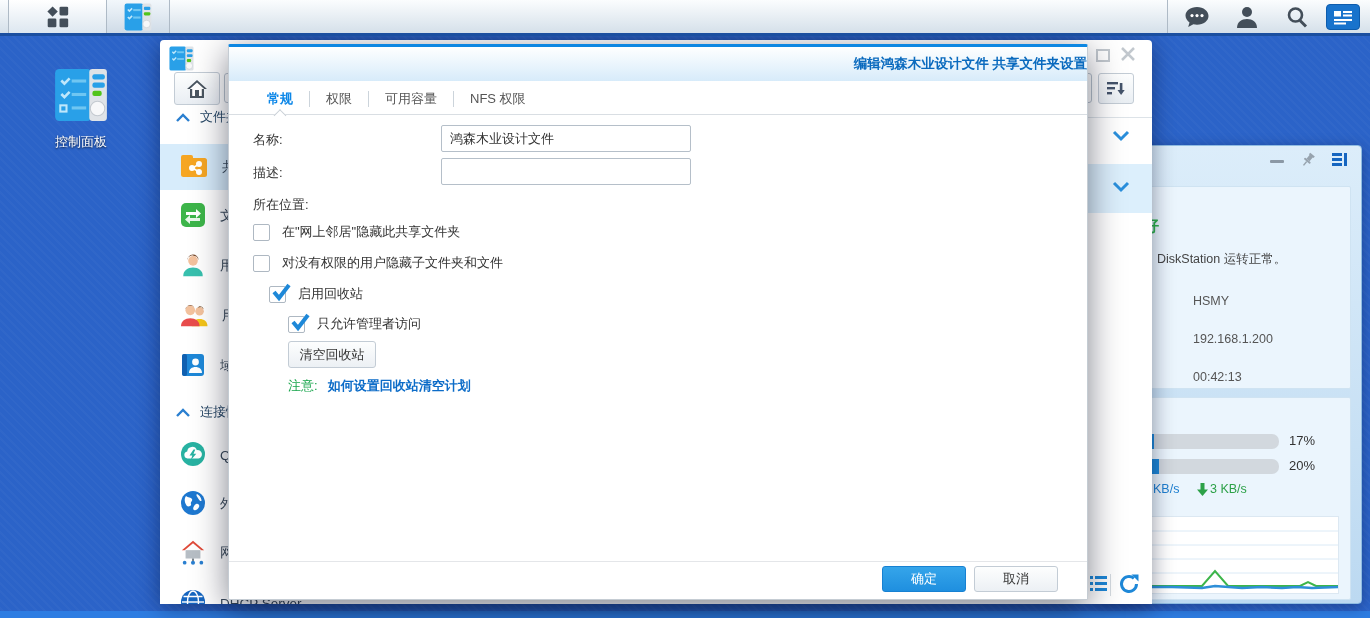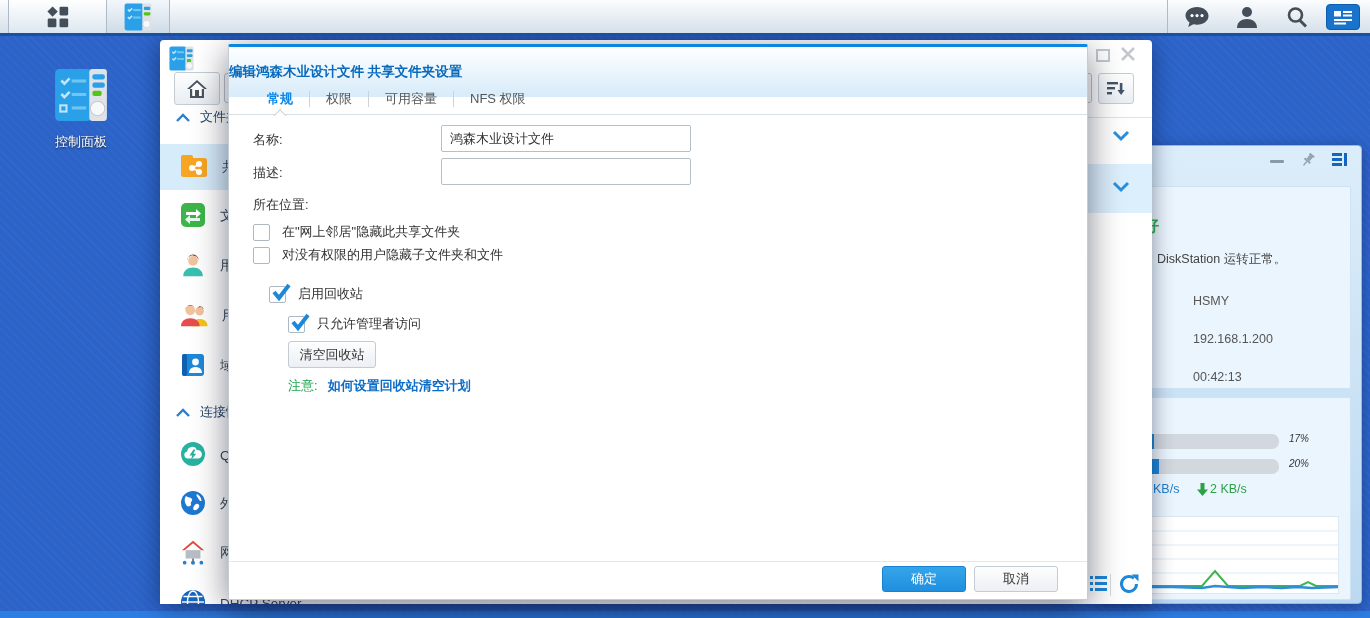--- a/index.html
+++ b/index.html
@@ -32,21 +32,21 @@
                   background:linear-gradient(#dcedfa,#bcd9f1); border:1px solid #8fbce2; border-radius:4px;
                   box-shadow:0 3px 14px rgba(0,10,40,.35); }
   .wg-titlebar { position:absolute; left:0; top:0; right:0; height:30px; display:flex; align-items:center;
                  justify-content:flex-end; gap:16px; padding-right:12px; }
   .wg-card { position:absolute; left:12px; width:242px; background:#ebf5fd; border:1px solid #cfe3f2; border-radius:2px; }
   .health-title { position:absolute; left:46px; top:70px; color:#2fb34a; font-size:16px; font-weight:bold; }
   .health-msg { position:absolute; left:60px; top:105px; color:#444; font-size:12.5px; }
   .wg-val { position:absolute; left:96px; color:#555; font-size:12.5px; }
   .bar-track { position:absolute; left:32px; width:150px; height:15px; background:#d2d8de; border-radius:7px; overflow:hidden; }
   .bar-fill { height:15px; background:#1e88d8; border-radius:7px 0 0 7px; }
-  .bar-pct { position:absolute; left:192px; color:#333; font-size:10px;font-style:italic; }
+  .bar-pct { position:absolute; left:192px; color:#333; font-size:13px; }
   .net-up { position:absolute; left:56px; top:336px; color:#1e7fd0; font-size:12.5px; }
   .net-down { position:absolute; left:100px; top:336px; color:#2da148; font-size:12.5px; display:flex; align-items:center; gap:2px; }
   .wg-chart { position:absolute; left:14px; top:370px; width:228px; height:78px; background:#fff; border:1px solid #dce8f2; }
 
   
   .cp-window { position:absolute; left:160px; top:40px; width:992px; height:564px; z-index:3;
                background:#fff; border-radius:4px 4px 0 0; box-shadow:0 4px 22px rgba(0,10,40,.45); overflow:hidden; }
   .cp-titlebar-icon { position:absolute; left:8px; top:5px; }
   .win-ctl { position:absolute; color:#b9bfc6; font-size:15px; cursor:pointer; }
   .home-btn { position:absolute; left:14px; top:32px; width:46px; height:33px; background:linear-gradient(#fdfefe,#e9eef3);
@@ -64,22 +64,22 @@
   .cp-chevron { position:absolute; cursor:pointer; }
   .cp-band { position:absolute; left:928px; top:124px; width:64px; height:49px; background:#dceffc; }
   .cp-footer-list { position:absolute; left:930px; top:535px; cursor:pointer; }
   .cp-footer-sep { position:absolute; left:950px; top:534px; width:1px; height:22px; background:#d5dbe0; }
   .cp-footer-refresh { position:absolute; left:958px; top:532px; cursor:pointer; }
 
   
   .dialog { position:absolute; left:228px; top:44px; width:860px; height:556px; z-index:4; background:#fff;
             border:1px solid rgba(90,110,130,.35); border-top:3px solid #0d87e2; border-radius:2px;
             box-shadow:0 8px 34px rgba(0,5,25,.5); }
-  .dlg-header { position:absolute; left:0; top:0; right:0; height:50px;
-                background:linear-gradient(#feffff,#d7ebfa); display:flex; align-items:center; justify-content:flex-start; }
+  .dlg-header { position:absolute; left:0; top:0; right:0; height:34px;
+                background:linear-gradient(#feffff,#d7ebfa); display:flex; align-items:center; justify-content:flex-end; }
   .dlg-title { color:#0a6abe; font-weight:bold; font-size:13.5px; }
   .dlg-tabs { position:absolute; left:22px; top:37px; height:30px; display:flex; align-items:center; }
   .dlg-tabline { position:absolute; left:0; right:0; top:67px; height:1px; background:#d9dee3; }
   .tab { padding:0 16px; font-size:13px; color:#555; cursor:pointer; position:relative; height:30px;
          display:flex; align-items:center; }
   .tab.active { color:#0c87e8; font-weight:bold; }
   .tab-sep { width:1px; height:16px; background:#ccd4db; }
   .notch { position:absolute; left:50%; bottom:-6px; width:9px; height:9px; background:#fff;
            border-left:1px solid #c8cfd6; border-top:1px solid #c8cfd6; transform:translateX(-50%) rotate(45deg); }
   .frm-label { position:absolute; left:24px; font-size:13px; color:#333; }
@@ -165,21 +165,21 @@
     <div class="bar-track" style="top:313px;">
       <div class="bar-fill" style="width:30px;"></div>
     </div>
     <div class="bar-pct" style="top:312px;">20%</div>
     <div class="net-up">KB/s</div>
     <div class="net-down">
       <svg width="11" height="13" viewBox="0 0 11 13">
         <rect x="3.5" y="0" width="4" height="7" fill="#2da148"></rect>
           <path d="M0 6.5h11L5.5 13z" fill="#2da148"></path>
         </svg>
-      <span>2 KB/s</span>
+      <span>3 KB/s</span>
     </div>
     <div class="wg-chart">
       <svg width="226" height="76" viewBox="0 0 226 76">
         <g stroke="#dbeaf6" stroke-width="1">
           <line x1="0" y1="14" x2="226" y2="14"></line>
             <line x1="0" y1="28" x2="226" y2="28"></line>
           <line x1="0" y1="42" x2="226" y2="42"></line>
             <line x1="0" y1="56" x2="226" y2="56"></line>
         </g>
         <polyline points="0,69 90,69 103,54 116,69 188,69 196,65 204,69 226,69" fill="none" stroke="#3cb54a" stroke-width="2"></polyline>
@@ -422,21 +422,21 @@
     <span class="frm-label" style="top:84px;">名称:</span>
     <input class="frm-input" style="top: 78px;" value="鸿森木业设计文件">
     <span class="frm-label" style="top:117px;">描述:</span>
     <input class="frm-input" style="top: 111px;" value="">
     <span class="frm-label" style="top:149px;">所在位置:</span>
 
     <div class="cb-row" style="left:24px; top:176px;">
       <span class="cb"></span>
       <span>在"网上邻居"隐藏此共享文件夹</span>
     </div>
-    <div class="cb-row" style="left:24px; top:199px;">
+    <div class="cb-row" style="left:24px; top:207px;">
       <span class="cb"></span>
       <span>对没有权限的用户隐藏子文件夹和文件</span>
     </div>
     <div class="cb-row" style="left:24px; top:238px;padding-left:16px;">
       <span class="cb">
         <svg width="20" height="20" viewBox="0 0 20 20">
             <path d="M3 9l5 6L18 2" stroke="#1e88d8" stroke-width="4" fill="none"></path>
           </svg>
       </span>
       <span>启用回收站</span>

